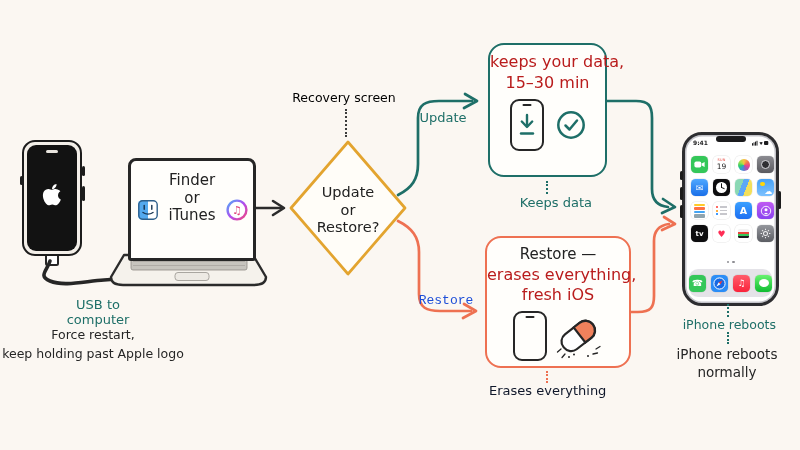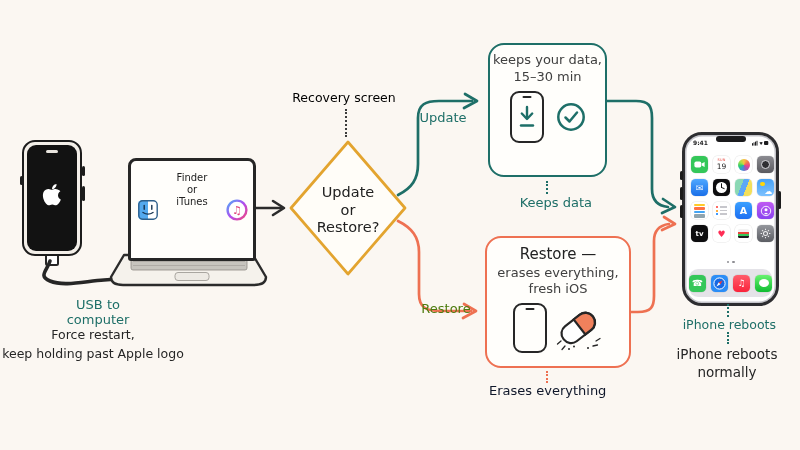--- a/index.html
+++ b/index.html
@@ -19,39 +19,39 @@
   .btn{position:absolute;background:#1c1c1c;border-radius:2px;}
   .usb-plug{left:45px;top:249px;width:10px;height:13px;background:#fff;border:2px solid #262626;border-radius:2.5px;}
 
   .usb-caption{left:43px;top:297px;width:110px;text-align:center;font-size:13px;color:#1E6F68;}
   .restart-note{left:0px;top:326px;width:186px;text-align:center;font-size:12.5px;line-height:1.5;color:#262626;}
   .restart-note div{white-space:nowrap;}
 
   
   .laptop-screen{left:128px;top:158px;width:122px;height:97px;background:#fffefb;border:3px solid #262626;
                  border-radius:8px 8px 3px 3px;}
-  .screen-text{position:absolute;left:0;right:0;top:11px;text-align:center;font-size:10px;line-height:1.18;color:#222;}
+  .screen-text{position:absolute;left:0;right:0;top:11px;text-align:center;font-size:15px;line-height:1.18;color:#222;}
   .finder-icon{position:absolute;left:7px;top:39px;}
   .itunes-icon{position:absolute;right:5px;top:38px;}
 
   
   .recovery-label{left:291px;top:90px;width:106px;text-align:center;font-size:12.5px;color:#000000;white-space:nowrap;}
   .dotted{width:0;}
   .dot-black{left:345px;top:109px;height:28px;border-left:2.6px dotted #3c3c3c;}
   .diamond-text{left:296px;top:184px;width:104px;text-align:center;font-size:14.5px;line-height:1.22;color:#222;}
   .branch-label{width:60px;text-align:center;font-size:13px;white-space:nowrap;}
   .lbl-update{left:413px;top:110px;color:#1E6F68;}
-  .lbl-restore{left:416px;top:301px;color:#4d7c0f;}
+  .lbl-restore{left:416px;top:293px;color:#1d4ed8;font-family:Liberation Mono, monospace;}
 
   
   .flow-box{background:#fffefb;border-radius:16px;text-align:center;padding-top:7px;box-sizing:border-box;}
   .box-update{left:488px;top:43px;width:119px;height:134px;border:2.6px solid #1E6F68;}
   .box-restore{left:485px;top:236px;width:146px;height:132px;border:2.6px solid #EE7152;}
   .box-l1{font-size:15px;line-height:1.3;white-space:nowrap;color:#222;}
-  .box-l2{font-size:13px;line-height:1.3;white-space:nowrap;color:#404040;}
+  .box-l2{font-size:16px;line-height:1.3;white-space:nowrap;color:#b91c1c;}
   .icon-row{display:flex;justify-content:center;align-items:center;gap:12px;margin-top:5px;}
   .mini-phone{width:30px;height:48px;border:2.4px solid #262626;border-radius:9px;position:relative;
               display:flex;align-items:center;justify-content:center;background:#fffefb;}
   .mini-speaker{position:absolute;top:3px;left:50%;transform:translateX(-50%);width:9px;height:2px;
                 background:#262626;border-radius:1px;}
   .dot-teal{border-left:2.6px dotted #1E6F68;}
   .dot-coral{border-left:2.6px dotted #EE7152;}
   .d-keeps{left:546px;top:181px;height:13px;}
   .d-erases{left:546px;top:371px;height:12px;}
   .cap{position:absolute;text-align:right;font-size:13px;white-space:nowrap;}

